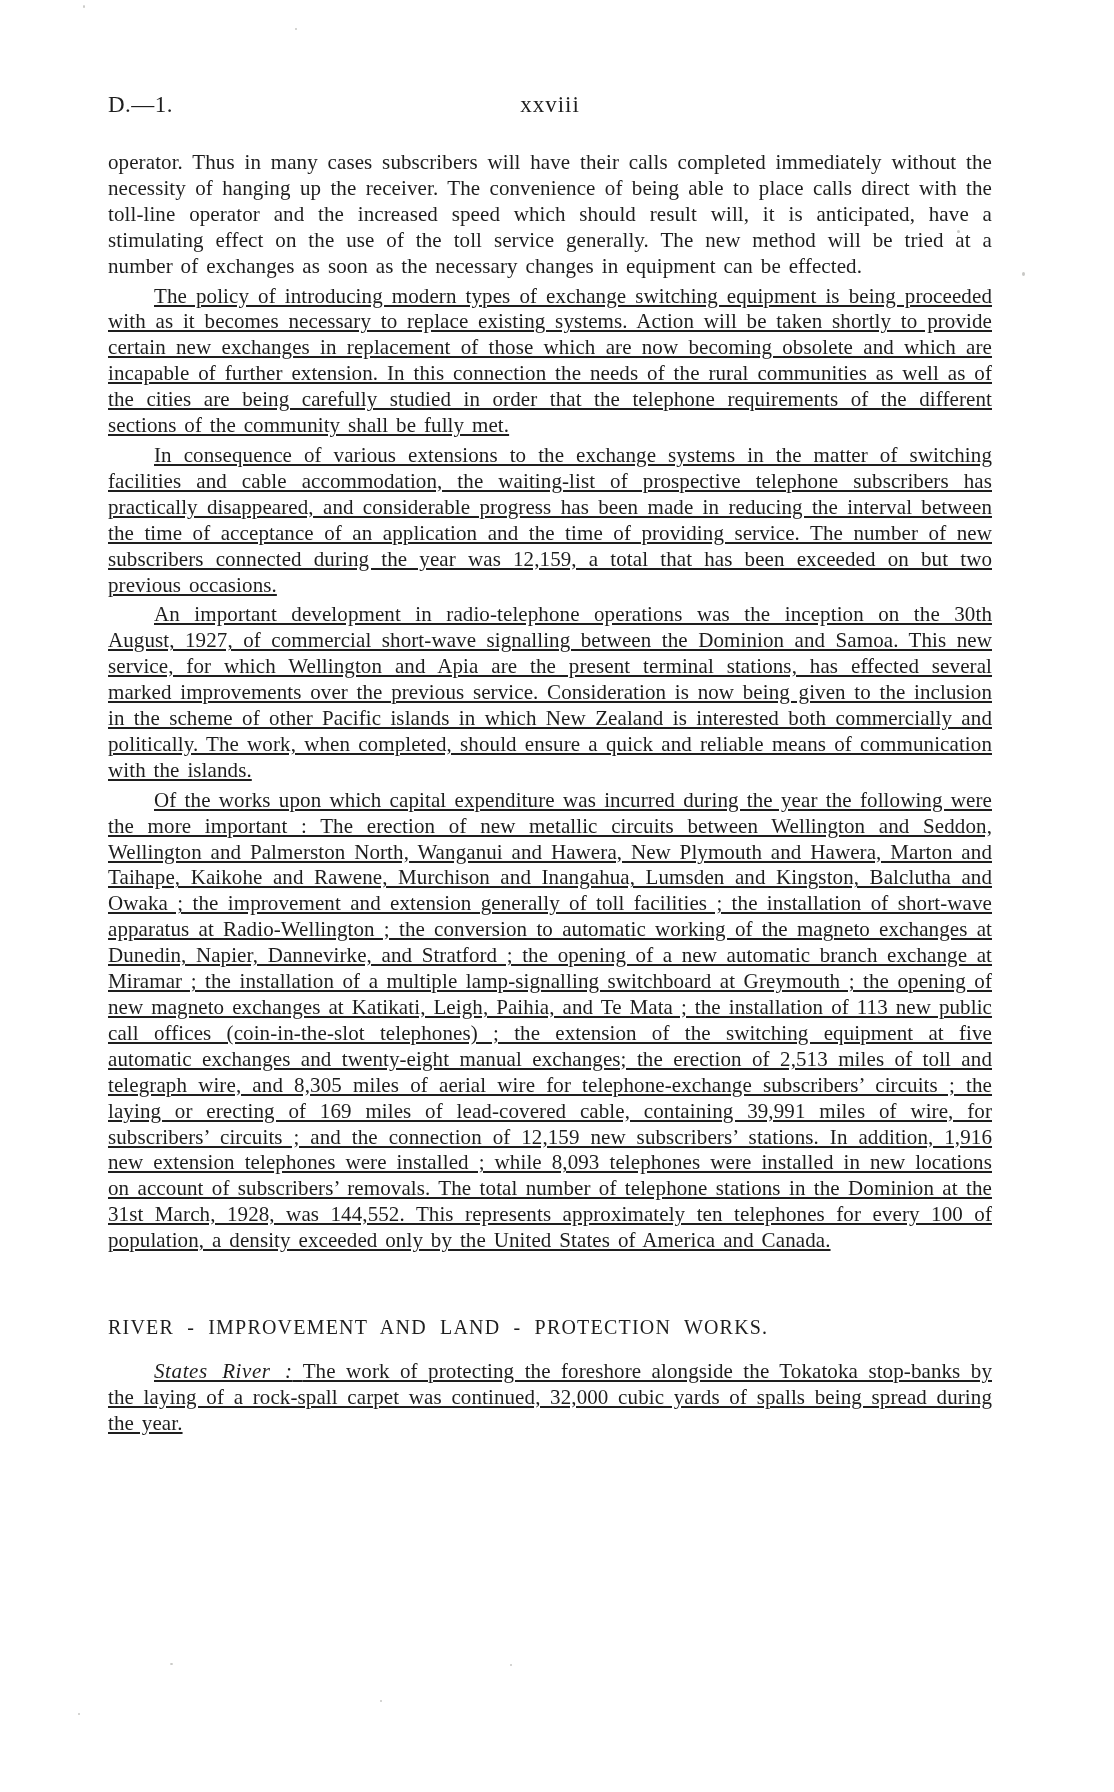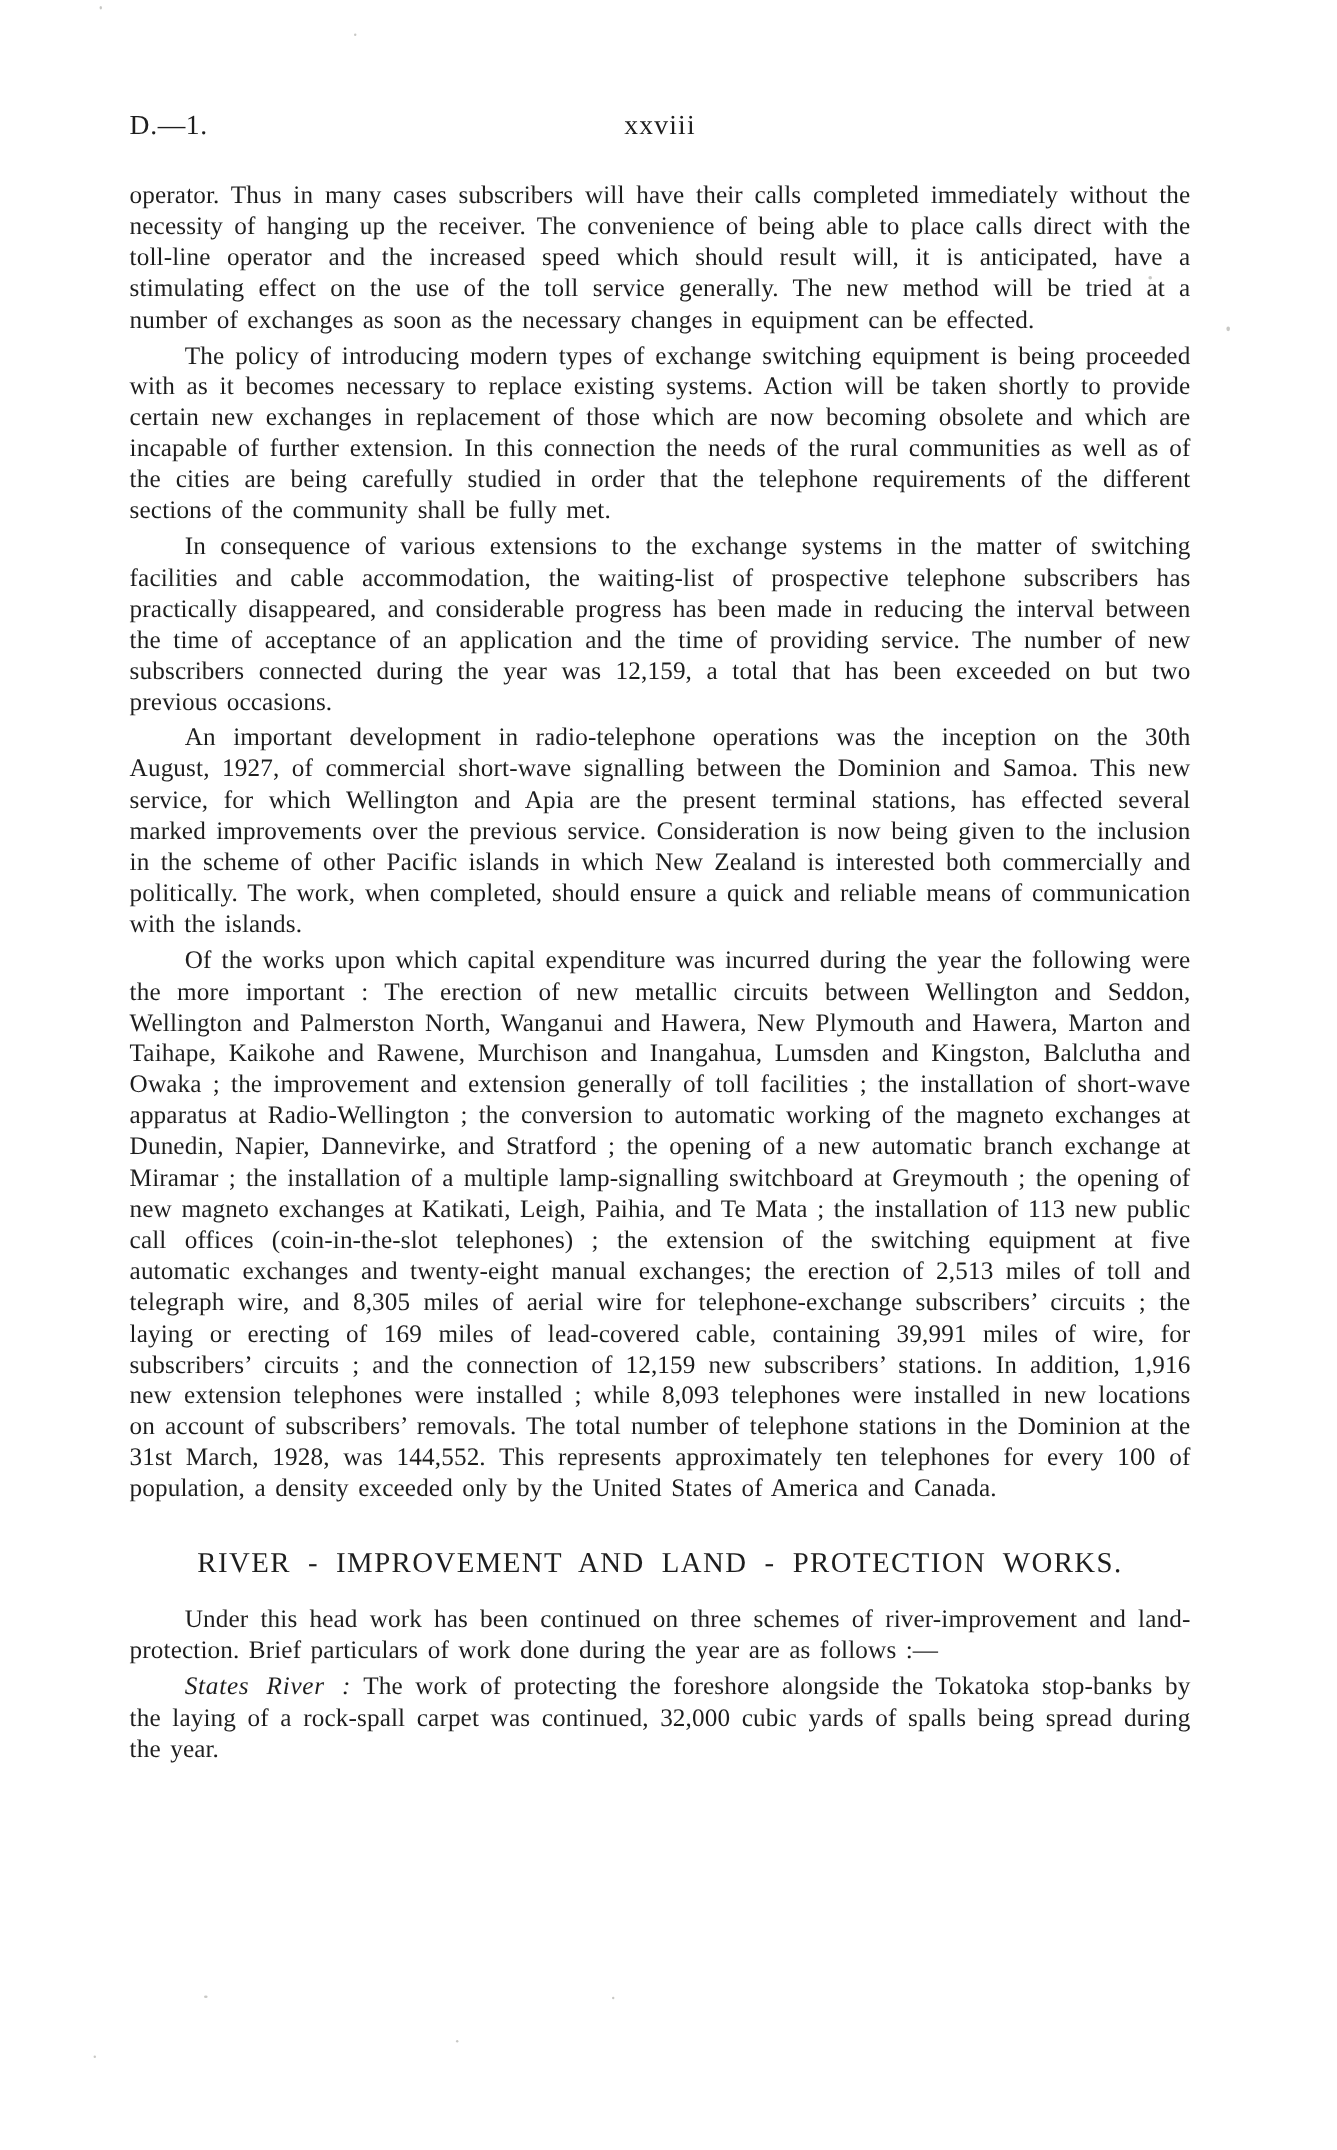--- a/index.html
+++ b/index.html
@@ -44,26 +44,25 @@
   }
   .body-text p{
     font-size:21px;
     line-height:25.9px;
     text-align:justify;
     word-spacing:2.5px;
     letter-spacing:0.1px;
     margin-top:4px;
   }
   .body-text p:first-child{ margin-top:0; }
-  .indent{ text-indent:46px; }
+  .indent{ text-indent:46px;text-decoration:underline; }
   .section-heading{
-    margin-top:36px;
+    margin-top:62px;
     margin-bottom:20px;
-    text-align:center;
-    font-size:24px;
+    font-size:20px;
     font-weight:normal;
     letter-spacing:1.2px;
     word-spacing:7px;
   }
   .lead-italic{ font-style:italic; letter-spacing:0.6px; word-spacing:6px; }
   .speck{
     position:absolute;
     background:#9a9a96;
     border-radius:50%;
     width:3px; height:3px;
@@ -105,21 +104,20 @@
       <p>operator.  Thus in many cases subscribers will have their calls completed immediately without the necessity of hanging up the receiver.  The convenience of being able to place calls direct with the toll-line operator and the increased speed which should result will, it is anticipated, have a stimulating effect on the use of the toll service generally.  The new method will be tried at a number of exchanges as soon as the necessary changes in equipment can be effected.</p>
       <p class="indent">The policy of introducing modern types of exchange switching equipment is being proceeded with as it becomes necessary to replace existing systems.  Action will be taken shortly to provide certain new exchanges in replacement of those which are now becoming obsolete and which are incapable of further extension.  In this connection the needs of the rural communities as well as of the cities are being carefully studied in order that the telephone requirements of the different sections of the community shall be fully met.</p>
       <p class="indent">In consequence of various extensions to the exchange systems in the matter of switching facilities and cable accommodation, the waiting-list of prospective telephone subscribers has practically disappeared, and considerable progress has been made in reducing the interval between the time of acceptance of an application and the time of providing service.  The number of new subscribers connected during the year was 12,159, a total that has been exceeded on but two previous occasions.</p>
       <p class="indent">An important development in radio-telephone operations was the inception on the 30th August, 1927, of commercial short-wave signalling between the Dominion and Samoa.  This new service, for which Wellington and Apia are the present terminal stations, has effected several marked improvements over the previous service.  Consideration is now being given to the inclusion in the scheme of other Pacific islands in which New Zealand is interested both commercially and politically.  The work, when completed, should ensure a quick and reliable means of communication with the islands.</p>
       <p class="indent">Of the works upon which capital expenditure was incurred during the year the following were the more important :  The erection of new metallic circuits between Wellington and Seddon, Wellington and Palmerston North, Wanganui and Hawera, New Plymouth and Hawera, Marton and Taihape, Kaikohe and Rawene, Murchison and Inangahua, Lumsden and Kingston, Balclutha and Owaka ;  the improvement and extension generally of toll facilities ;  the installation of short-wave apparatus at Radio-Wellington ;  the conversion to automatic working of the magneto exchanges at Dunedin, Napier, Dannevirke, and Stratford ;  the opening of a new automatic branch exchange at Miramar ;  the installation of a multiple lamp-signalling switchboard at Greymouth ;  the opening of new magneto exchanges at Katikati, Leigh, Paihia, and Te Mata ;  the installation of 113 new public call offices (coin-in-the-slot telephones) ;  the extension of the switching equipment at five automatic exchanges and twenty-eight manual exchanges;  the erection of 2,513 miles of toll and telegraph wire, and 8,305 miles of aerial wire for telephone-exchange subscribers’ circuits ;  the laying or erecting of 169 miles of lead-covered cable, containing 39,991 miles of wire, for subscribers’ circuits ;  and the connection of 12,159 new subscribers’ stations.  In addition, 1,916 new extension telephones were installed ;  while 8,093 telephones were installed in new locations on account of subscribers’ removals.  The total number of telephone stations in the Dominion at the 31st March, 1928, was 144,552.  This represents approximately ten telephones for every 100 of population, a density exceeded only by the United States of America and Canada.</p>
     </div>
 
     <h2 class="section-heading">RIVER - IMPROVEMENT  AND  LAND - PROTECTION  WORKS.</h2>
 
     <div class="body-text">
-      <p class="indent">Under this head work has been continued on three schemes of river-improvement and land-protection.  Brief particulars of work done during the year are as follows :—</p>
       <p class="indent">
         <span class="lead-italic">States River :</span>
         <span>The work of protecting the foreshore alongside the Tokatoka stop-banks by the laying of a rock-spall carpet was continued, 32,000 cubic yards of spalls being spread during the year.</span>
       </p>
     </div>
 
   </div>
 </div>
 
 </body></html>

